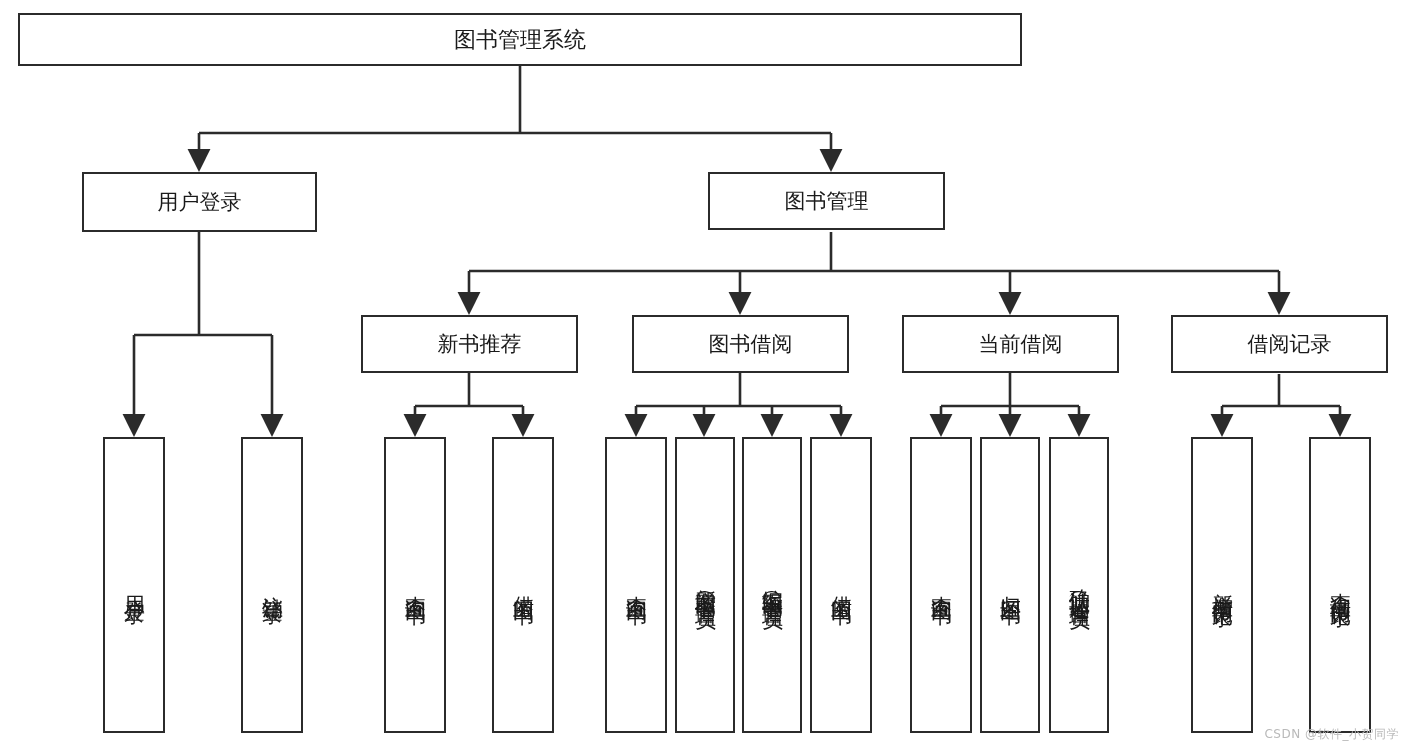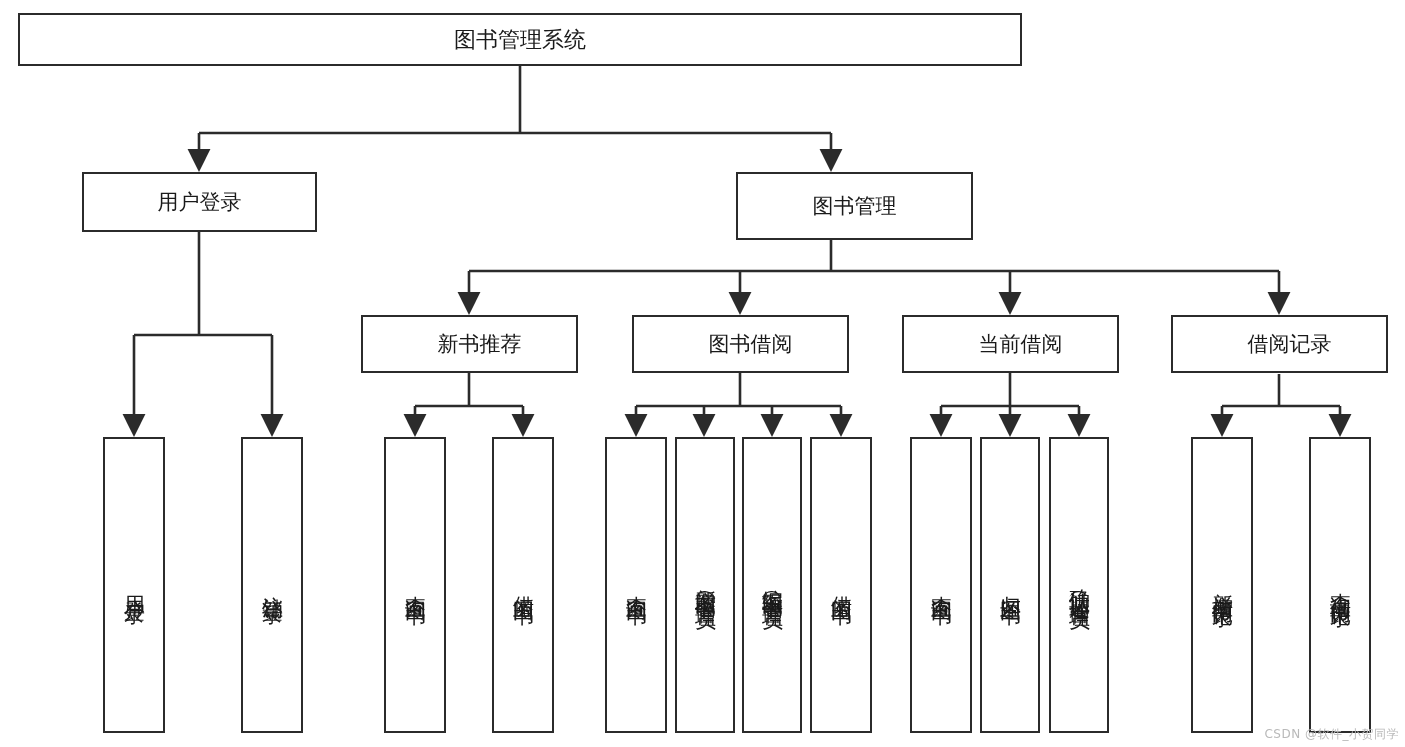--- a/index.html
+++ b/index.html
@@ -127,21 +127,21 @@
     </g>
   </svg>
 
   <div class="node node-root" style="left:18px; top:13px; width:1004px; height:53px;align-items:center;">
     <span class="label">图书管理系统</span>
   </div>
 
   <div class="node node-l2" style="left:82px; top:172px; width:235px; height:60px;">
     <span class="label">用户登录</span>
   </div>
-  <div class="node node-l2" style="left:736px; top:172px; width:237px; height:68px;">
+  <div class="node node-l2" style="left:708px; top:172px; width:237px; height:58px;">
     <span class="label">图书管理</span>
   </div>
 
   <div class="node node-l3" style="left:361px; top:315px; width:217px; height:58px;">
     <span class="label">新书推荐</span>
   </div>
   <div class="node node-l3" style="left:902px; top:315px; width:217px; height:58px;">
     <span class="label">当前借阅</span>
   </div>
   <div class="node node-l3" style="left:632px; top:315px; width:217px; height:58px;">

